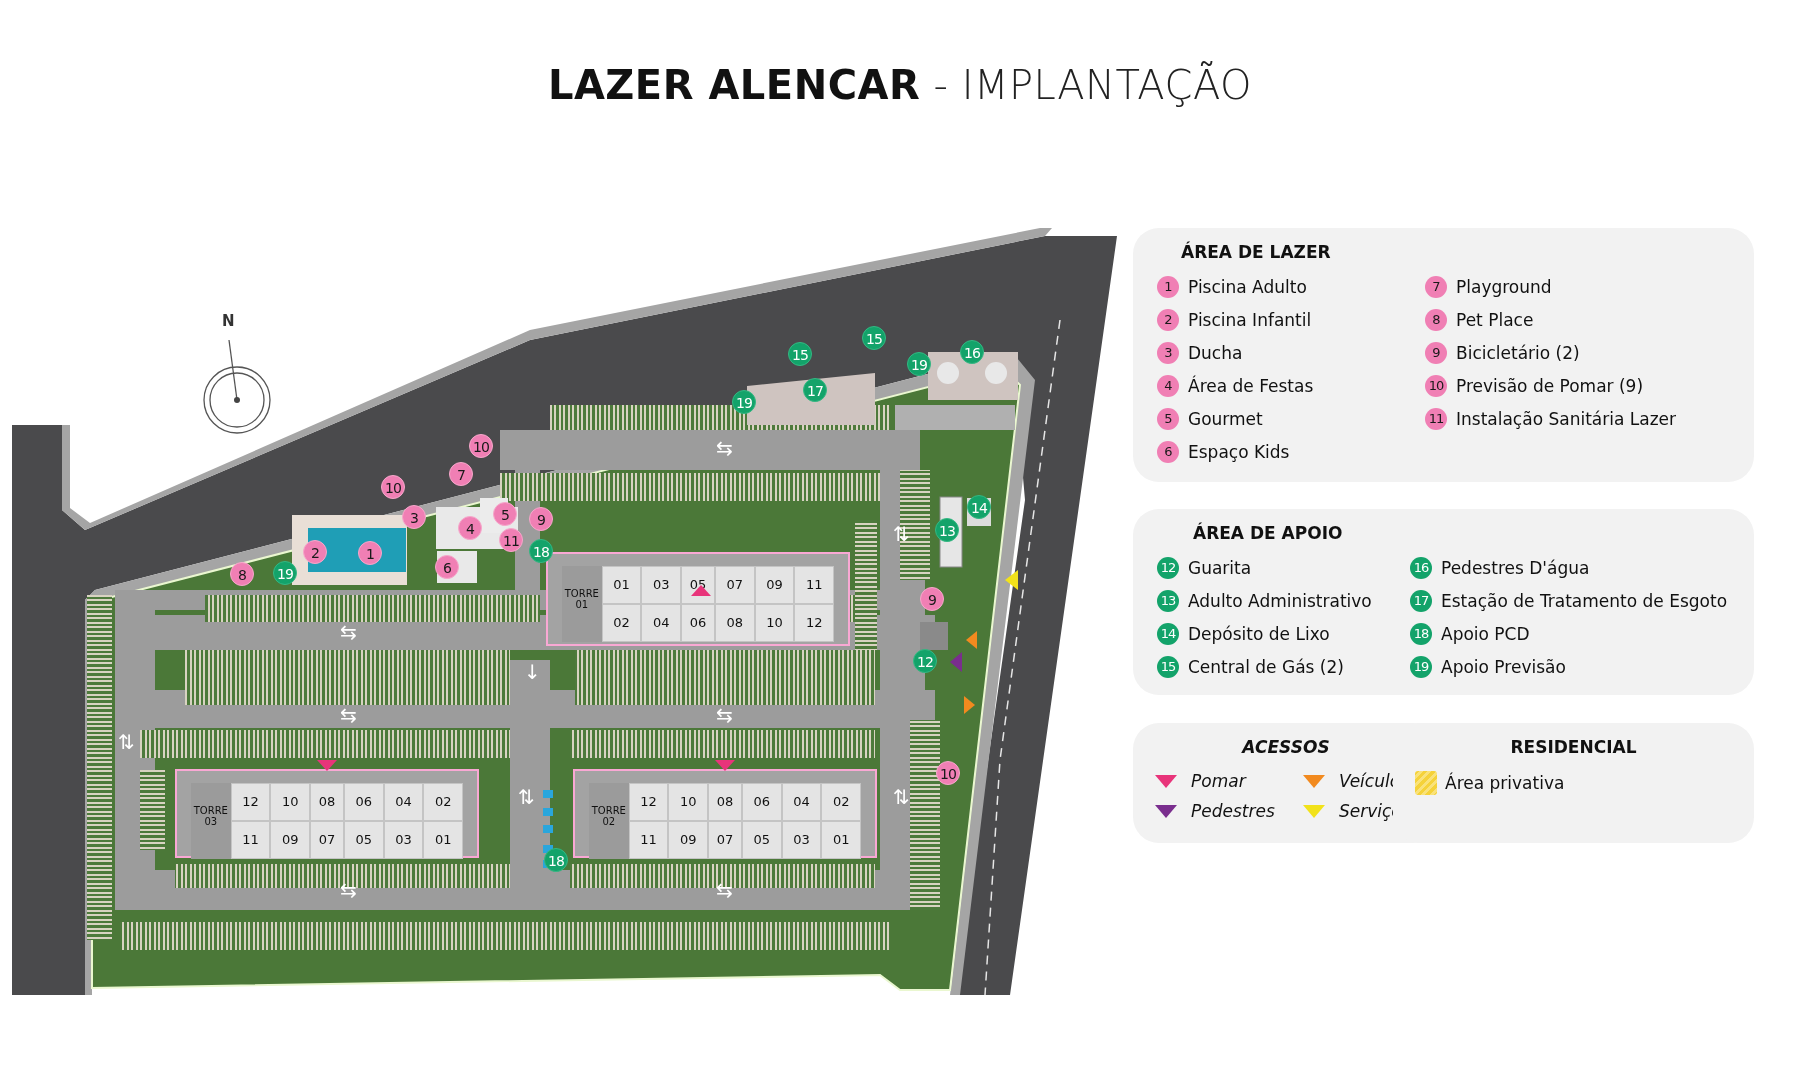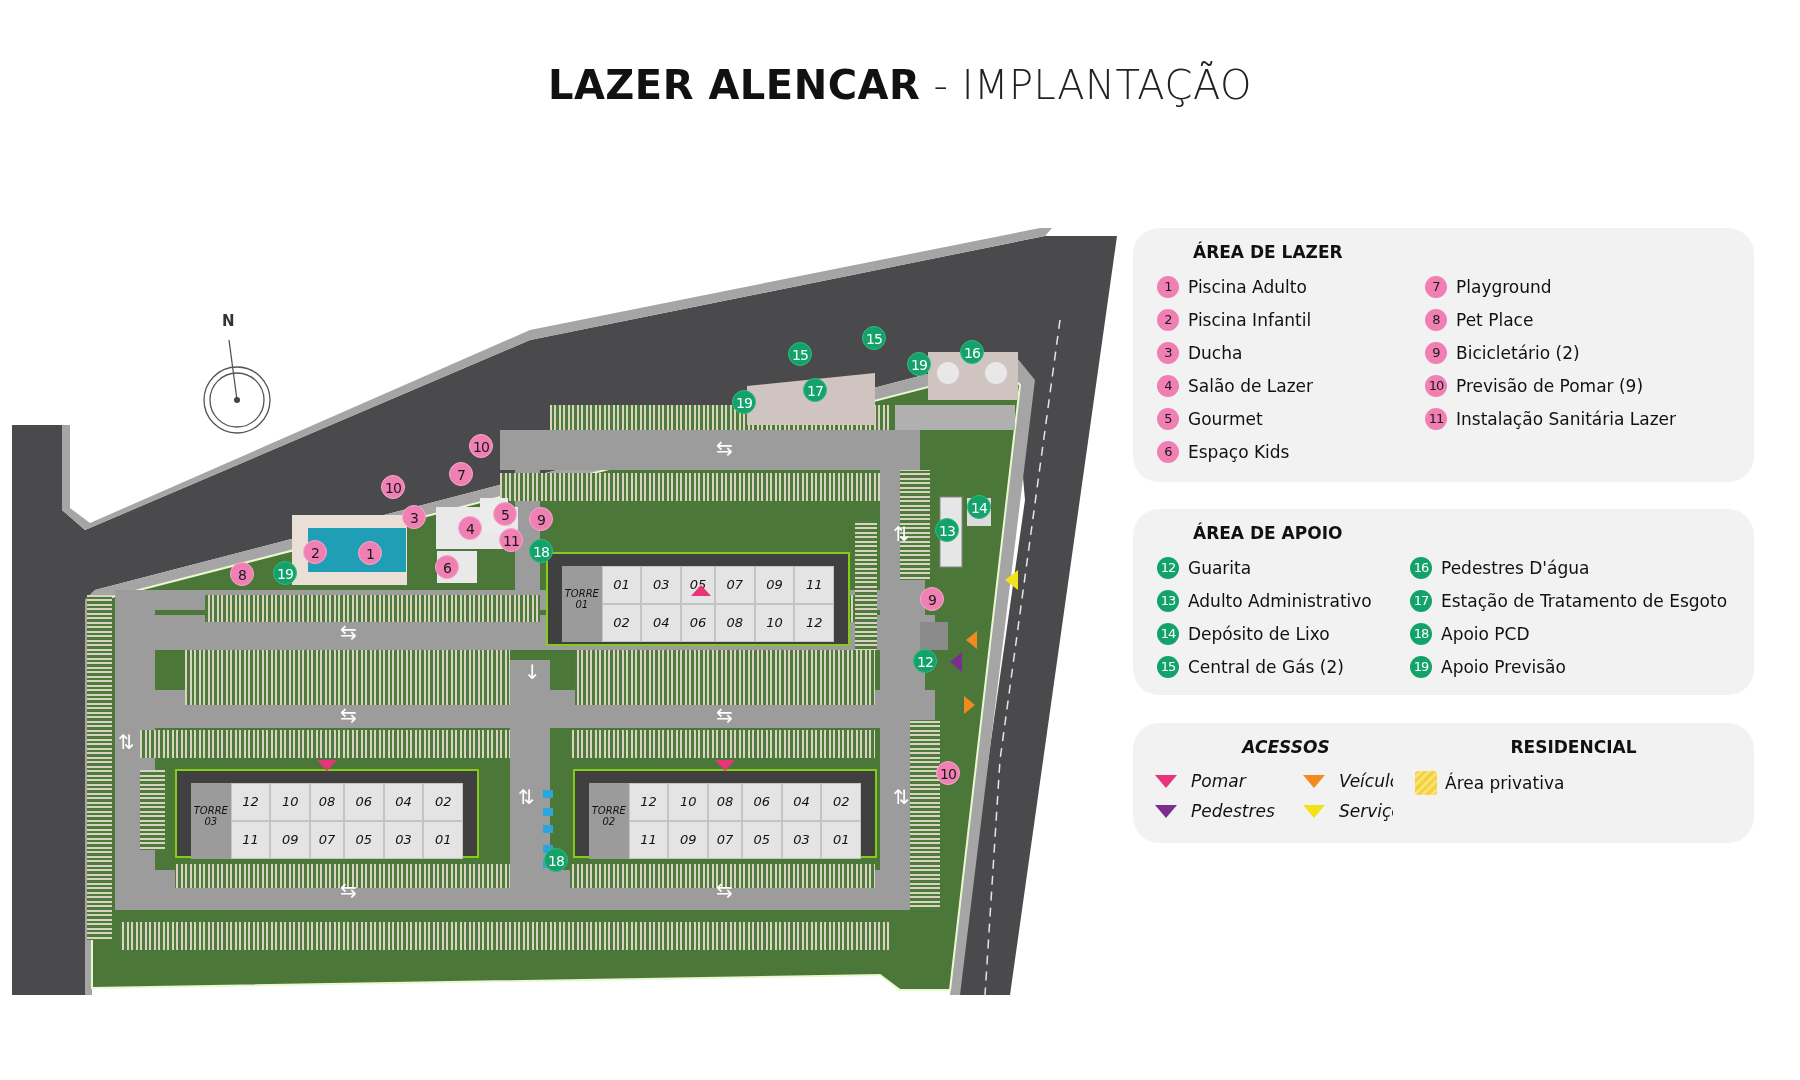--- a/index.html
+++ b/index.html
@@ -9,21 +9,21 @@
   .title { position: absolute; left: 0; top: 62px; width: 1800px; text-align: center; font-size: 40px; letter-spacing: 0.5px; color: #111; white-space: nowrap; }
   .title .strong { font-weight: 700; font-family: "DejaVu Sans", sans-serif; }
   .title .light { font-weight: 300; font-family: "DejaVu Sans", sans-serif; color: #222; }
 
   .map { position: absolute; left: 0; top: 0; width: 1140px; height: 1080px; }
 
   .marker { position: absolute; width: 24px; height: 24px; border-radius: 50%; color: #1a1a1a; font-size: 14px; line-height: 24px; text-align: center; font-family: "DejaVu Sans", sans-serif; transform: translate(-50%, -50%); letter-spacing: -1px; }
   .marker.pink { background: #f07fb4; border: 1px solid #f6a8cb; }
   .marker.green { background: #13a36a; color: #ffffff; border: 1px solid #34b883; }
 
-  .tower { position: absolute; background: #404040; border: 2px solid #84cc16; font-style: italic; }
+  .tower { position: absolute; background: #a3a3a3; border: 2px solid #f9a8d4; }
   .tower .units { position: absolute; left: 14px; right: 14px; top: 12px; bottom: 12px; display: grid; grid-template-columns: repeat(3, 1fr) 34px repeat(3, 1fr); grid-template-rows: 1fr 1fr; background: #d8d8d8; }
   .tower .unit { background: #e4e4e4; border: 1px solid #c4c4c4; font-size: 13px; text-align: center; line-height: 36px; color: #111; }
   .tower .core { grid-row: 1 / span 2; background: #9b9b9b; font-size: 10px; line-height: 11px; padding-top: 22px; text-align: center; color: #111; }
 
   .access-tri { position: absolute; width: 0; height: 0; }
 
   .panel { position: absolute; background: #f2f2f2; border-radius: 26px; }
   .panel h3 { position: absolute; font-size: 17px; font-weight: 700; color: #111; font-family: "DejaVu Sans", sans-serif; }
   .legend-item { position: absolute; display: flex; align-items: center; font-size: 17px; color: #111; white-space: nowrap; }
   .legend-item .badge { width: 22px; height: 22px; border-radius: 50%; font-size: 13px; text-align: center; line-height: 22px; margin-right: 9px; letter-spacing: -1px; flex: none; }
@@ -236,36 +236,36 @@
   <div class="marker green" style="left:972px;top:352px;">16</div>
   <div class="marker green" style="left:815px;top:390px;">17</div>
   <div class="marker green" style="left:541px;top:551px;">18</div>
   <div class="marker green" style="left:556px;top:860px;">18</div>
   <div class="marker green" style="left:285px;top:573px;">19</div>
   <div class="marker green" style="left:919px;top:364px;">19</div>
   <div class="marker green" style="left:744px;top:402px;">19</div>
 </div>
 
 <div class="panel" style="left:1133px;top:228px;width:621px;height:254px;">
-  <h3 style="left:60px;top:14px;">ÁREA DE LAZER</h3>
+  <h3 style="left:48px;top:14px;">ÁREA DE LAZER</h3>
   <div class="legend-item" style="left:24px;top:48px;">
       <span class="badge pink">1</span>
       <span>Piscina Adulto</span>
     </div>
   <div class="legend-item" style="left:24px;top:81px;">
       <span class="badge pink">2</span>
       <span>Piscina Infantil</span>
     </div>
   <div class="legend-item" style="left:24px;top:114px;">
       <span class="badge pink">3</span>
       <span>Ducha</span>
     </div>
   <div class="legend-item" style="left:24px;top:147px;">
       <span class="badge pink">4</span>
-      <span>Salão de Lazer</span>
+      <span>Área de Festas</span>
     </div>
   <div class="legend-item" style="left:24px;top:180px;">
       <span class="badge pink">5</span>
       <span>Gourmet</span>
     </div>
   <div class="legend-item" style="left:24px;top:213px;">
       <span class="badge pink">6</span>
       <span>Espaço Kids</span>
     </div>
   <div class="legend-item" style="left:292px;top:48px;">

